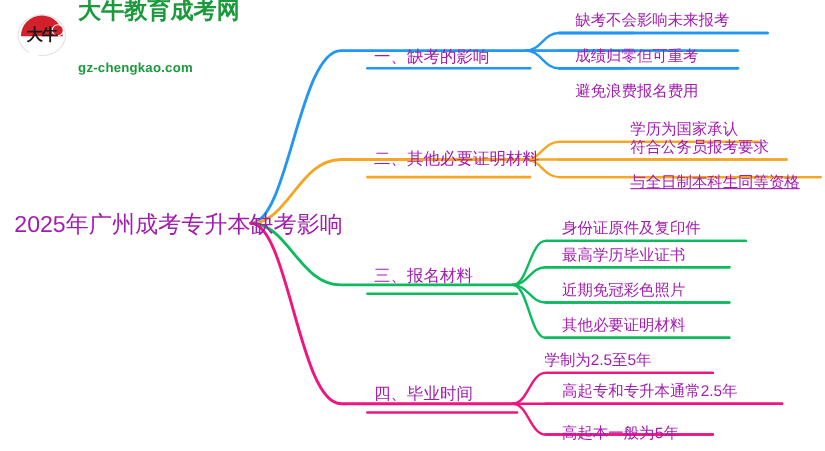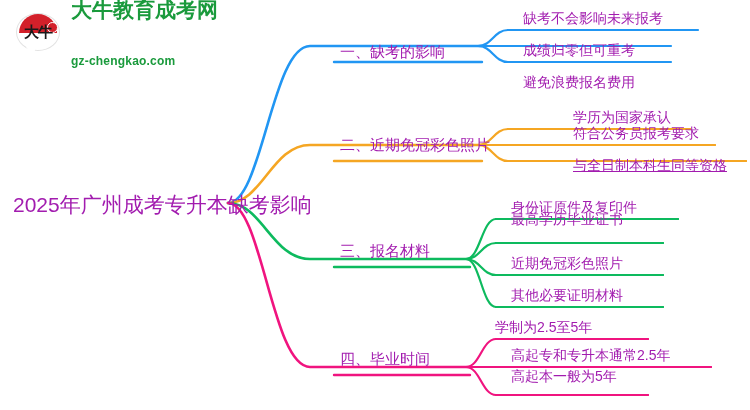--- a/index.html
+++ b/index.html
@@ -213,34 +213,34 @@
       <line x1="496" x2="648" y1="395" y2="395" stroke="#f0147f" stroke-width="2.2" stroke-linecap="round"></line>
       <line x1="334" x2="482" y1="62" y2="62" stroke="#2196f3" stroke-width="2.4" stroke-linecap="round"></line>
       <line x1="334" x2="482" y1="161" y2="161" stroke="#f5a623" stroke-width="2.4" stroke-linecap="round"></line>
       <line x1="334" x2="470" y1="267" y2="267" stroke="#0dba5e" stroke-width="2.4" stroke-linecap="round"></line>
       <line x1="334" x2="470" y1="375" y2="375" stroke="#f0147f" stroke-width="2.4" stroke-linecap="round"></line>
     </svg>
 
   <div class="node-text" id="root-label">2025年广州成考专升本缺考影响</div>
 
   <div class="node-text branch-label" id="branch-label-0">一、缺考的影响</div>
-  <div class="node-text branch-label" id="branch-label-1">二、近期免冠彩色照片</div>
+  <div class="node-text branch-label" id="branch-label-1">二、其他必要证明材料</div>
   <div class="node-text branch-label" id="branch-label-3">四、毕业时间</div>
   <div class="node-text branch-label" id="branch-label-2">三、报名材料</div>
 
   <div class="node-text leaf-label" style="left:523px; top:11px;">缺考不会影响未来报考</div>
   <div class="node-text leaf-label" style="left:523px; top:43px;">成绩归零但可重考</div>
   <div class="node-text leaf-label" style="left:523px; top:75px;">避免浪费报名费用</div>
 
   <div class="node-text leaf-label" style="left:573px; top:110px;">学历为国家承认</div>
   <div class="node-text leaf-label" style="left:573px; top:126px;">符合公务员报考要求</div>
   <div class="node-text leaf-label" style="left:573px; top:158px;text-decoration:underline;">与全日制本科生同等资格</div>
 
   <div class="node-text leaf-label" style="left:511px; top:200px;">身份证原件及复印件</div>
-  <div class="node-text leaf-label" style="left:511px; top:212px;text-align:right;">最高学历毕业证书</div>
+  <div class="node-text leaf-label" style="left:511px; top:224px;text-align:right;">最高学历毕业证书</div>
   <div class="node-text leaf-label" style="left:511px; top:256px;">近期免冠彩色照片</div>
   <div class="node-text leaf-label" style="left:511px; top:288px;">其他必要证明材料</div>
 
   <div class="node-text leaf-label" style="left:495px; top:320px;">学制为2.5至5年</div>
   <div class="node-text leaf-label" style="left:511px; top:348px;">高起专和专升本通常2.5年</div>
-  <div class="node-text leaf-label" style="left:511px; top:369px;">高起本一般为5年</div>
+  <div class="node-text leaf-label" style="left:511px; top:388px;font-family:Liberation Mono, monospace;">高起本一般为5年</div>
 
 </div>
 
 </body></html>

